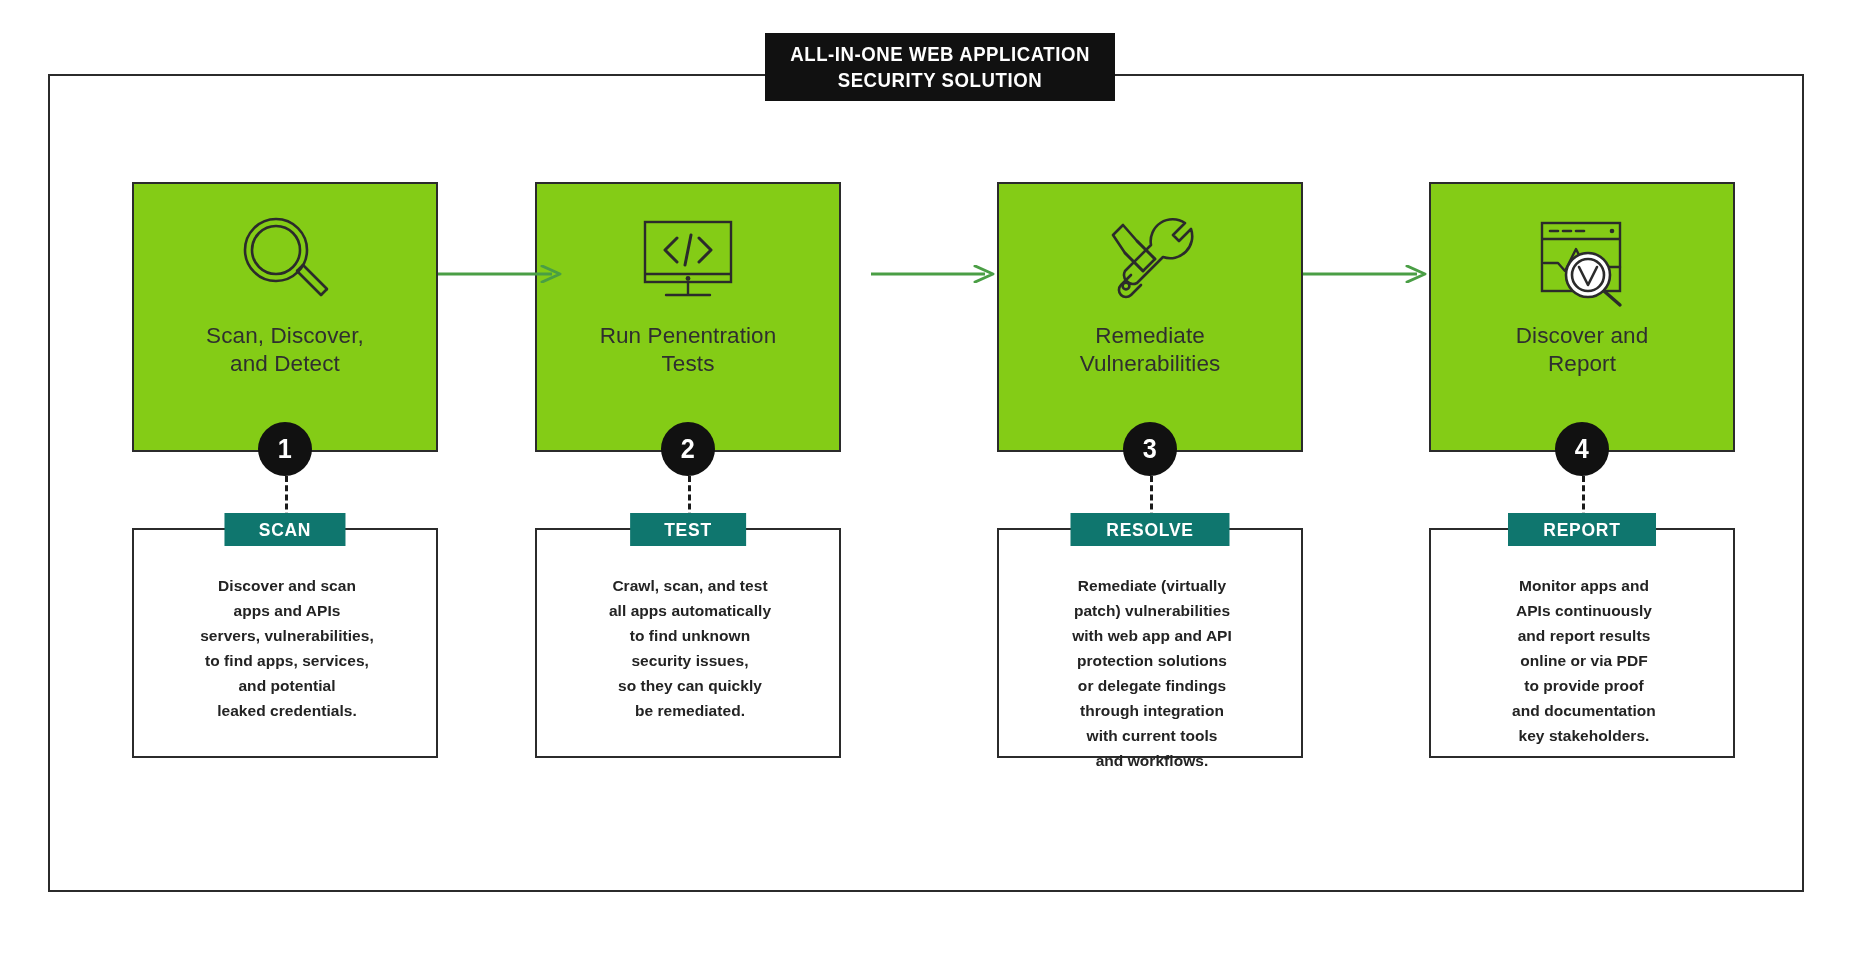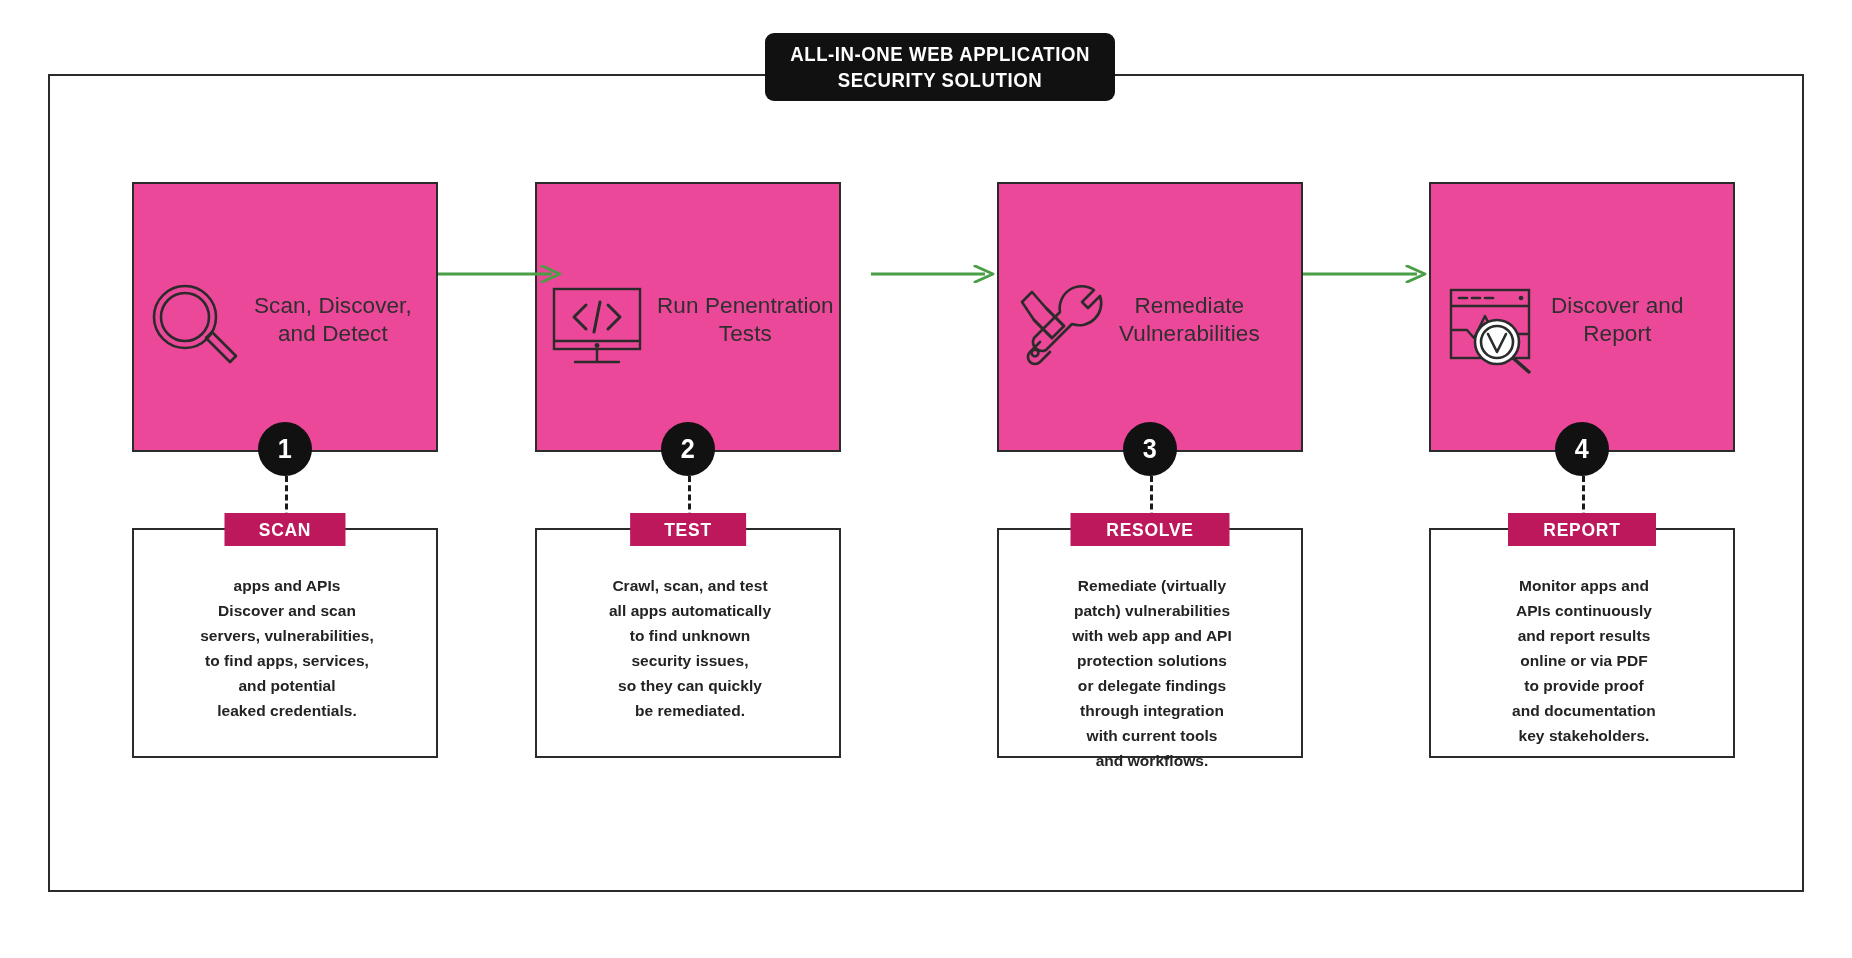--- a/index.html
+++ b/index.html
@@ -42,21 +42,20 @@
     top: 33px;
     width: 350px;
     height: 68px;
     background: #111111;
     color: #ffffff;
     display: flex;
     flex-direction: column;
     align-items: center;
     justify-content: center;
     z-index: 12;
-    border-radius: 9px;
   }
   .banner-line {
     font-family: "Liberation Sans Narrow", "Liberation Sans", sans-serif;
     font-weight: bold;
     font-size: 20px;
     letter-spacing: 0.6px;
     line-height: 1.32;
     text-align: center;
     white-space: nowrap;
     transform: scaleX(0.93);
@@ -83,23 +82,23 @@
 
   
   .top-card {
     position: absolute;
     left: 0;
     top: 108px;
     width: 306px;
     height: 270px;
     border: 2px solid #2b2b2b;
     box-sizing: border-box;
-    background: #ec4899;
+    background: #84cc16;
     display: flex;
-    flex-direction: row;
+    flex-direction: column;
     align-items: center;
   }
   .icon-wrap {
     margin-top: 22px;
     width: 120px;
     height: 110px;
     display: flex;
     align-items: center;
     justify-content: center;
   }
@@ -160,21 +159,21 @@
     background: #ffffff;
   }
   .tag {
     position: absolute;
     left: 50%;
     top: 439px;
     transform: translateX(-50%);
     height: 33px;
     min-width: 108px;
     padding: 0 32px;
-    background: #be185d;
+    background: #0f766e;
     color: #ffffff;
     display: flex;
     align-items: center;
     justify-content: center;
     font-family: "Liberation Sans Narrow", "Liberation Sans", sans-serif;
     font-weight: bold;
     font-size: 19px;
     letter-spacing: 0.8px;
     z-index: 9;
     box-sizing: border-box;
@@ -259,22 +258,22 @@
           <div>Scan, Discover,</div>
           <div>and Detect</div>
         </div>
       </div>
       <div class="badge">
         <span>1</span>
       </div>
       <div class="dashed-link"></div>
       <div class="bottom-card">
         <div class="desc">
+          <div>Discover and scan</div>
           <div>apps and APIs</div>
-          <div>Discover and scan</div>
           <div>servers, vulnerabilities,</div>
           <div>to find apps, services,</div>
           <div>and potential</div>
           <div>leaked credentials.</div>
         </div>
       </div>
       <div class="tag">
         <span>SCAN</span>
       </div>
     </div>

